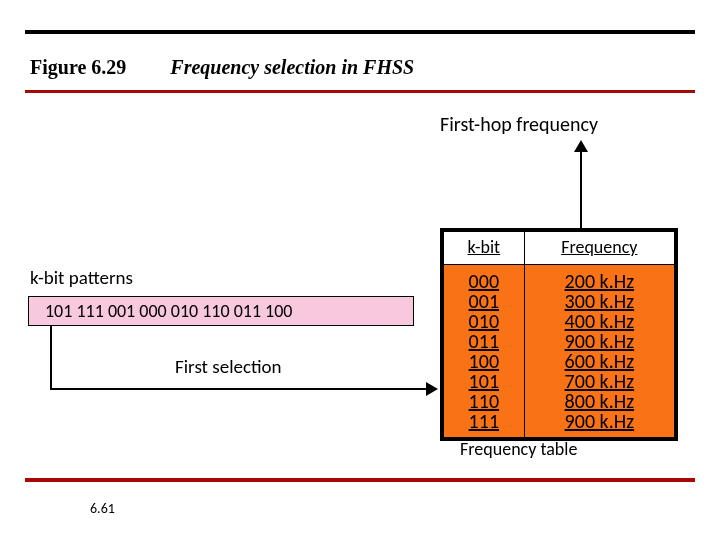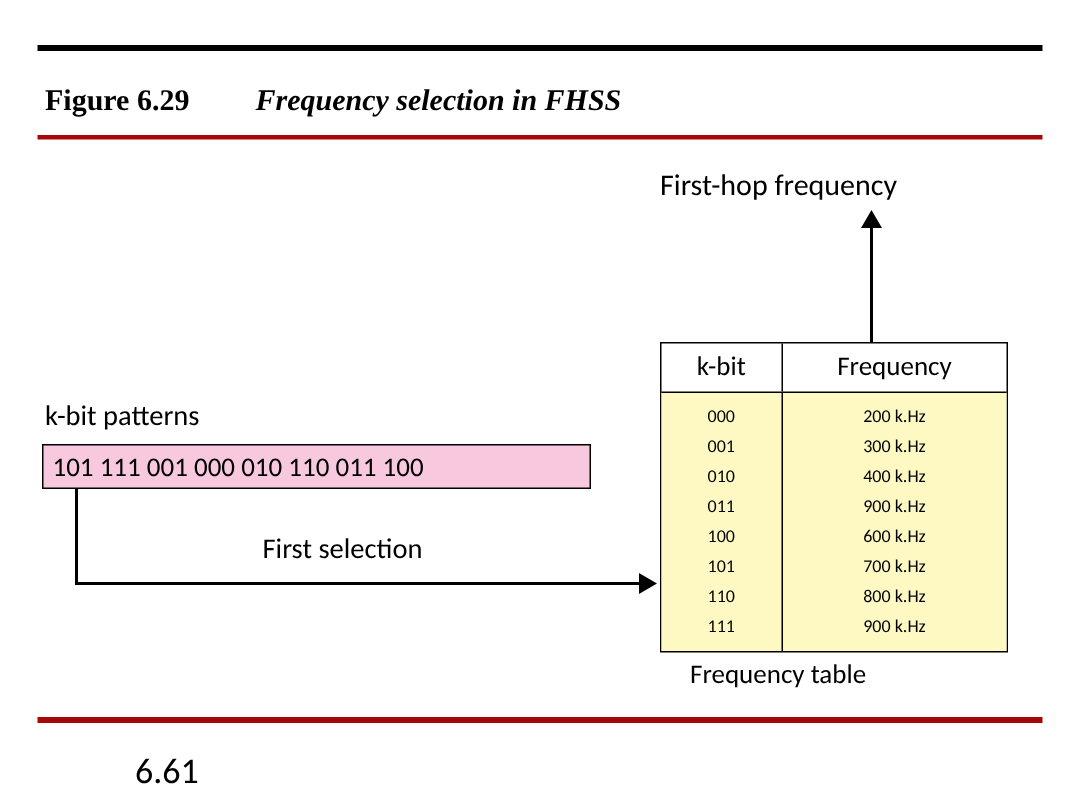--- a/index.html
+++ b/index.html
@@ -68,40 +68,41 @@
     height: 8px;
     border-left: 2px solid #000;
   }
 
   
   .freq-table {
     position: absolute;
     left: 440px;
     top: 228px;
     width: 230px;
-    border: 1px solid #000000;
+    border: 4px solid #000000;
+    text-decoration: underline;
   }
   .ft-row { display: flex; }
   .ft-hdr {
     font-family: Calibri, "Segoe UI", sans-serif;
     text-align: center;
     font-size: 18px;
     padding: 4px 0 6px;
   }
   .ft-left {
     width: 80px;
     border-right: 1px solid #000;
   }
   .ft-right { width: 150px; }
   .ft-head { }
   .ft-body-row { border-top: 1px solid #000; }
   .ft-body {
-    background: #fef9c3;
-    font-family: Calibri, "Segoe UI", sans-serif;
-    font-size: 12px;
+    background: #f97316;
+    font-family: Calibri, "Segoe UI", sans-serif;
+    font-size: 20px;
     line-height: 20px;
     padding: 6px 0 6px;
     text-align: center;
   }
   .ft-body div { height: 20px; }
   .ft-caption {
     position: absolute;
     left: 460px;
     top: 438px;
     font-family: Calibri, "Segoe UI", sans-serif;
@@ -121,21 +122,21 @@
     position: absolute;
     left: 28px;
     top: 296px;
     width: 352px;
     height: 28px;
     background: #f7c8de;
     border: 1px solid #000;
     font-family: Calibri, "Segoe UI", sans-serif;
     font-size: 18px;
     line-height: 28px;
-    padding: 0 6px;
+    padding: 0 16px;
     letter-spacing: 0px;
     white-space: nowrap;
   }
   .first-sel {
     position: absolute;
     left: 175px;
     top: 355px;
     font-family: Calibri, "Segoe UI", sans-serif;
     font-size: 19px;
   }
@@ -170,21 +171,21 @@
     position: absolute;
     left: 25px; right: 25px;
     top: 478px;
     border-top: 4px solid #a60808;
   }
   .pagenum {
     position: absolute;
     left: 90px;
     top: 500px;
     font-family: Calibri, "Segoe UI", sans-serif;
-    font-size: 24px;
+    font-size: 14px;
   }
 </style>
 </head>
 <body>
 
 <div class="toprule"></div>
 
 <div class="title">
   <span class="fnum">Figure 6.29</span>
   &nbsp;

